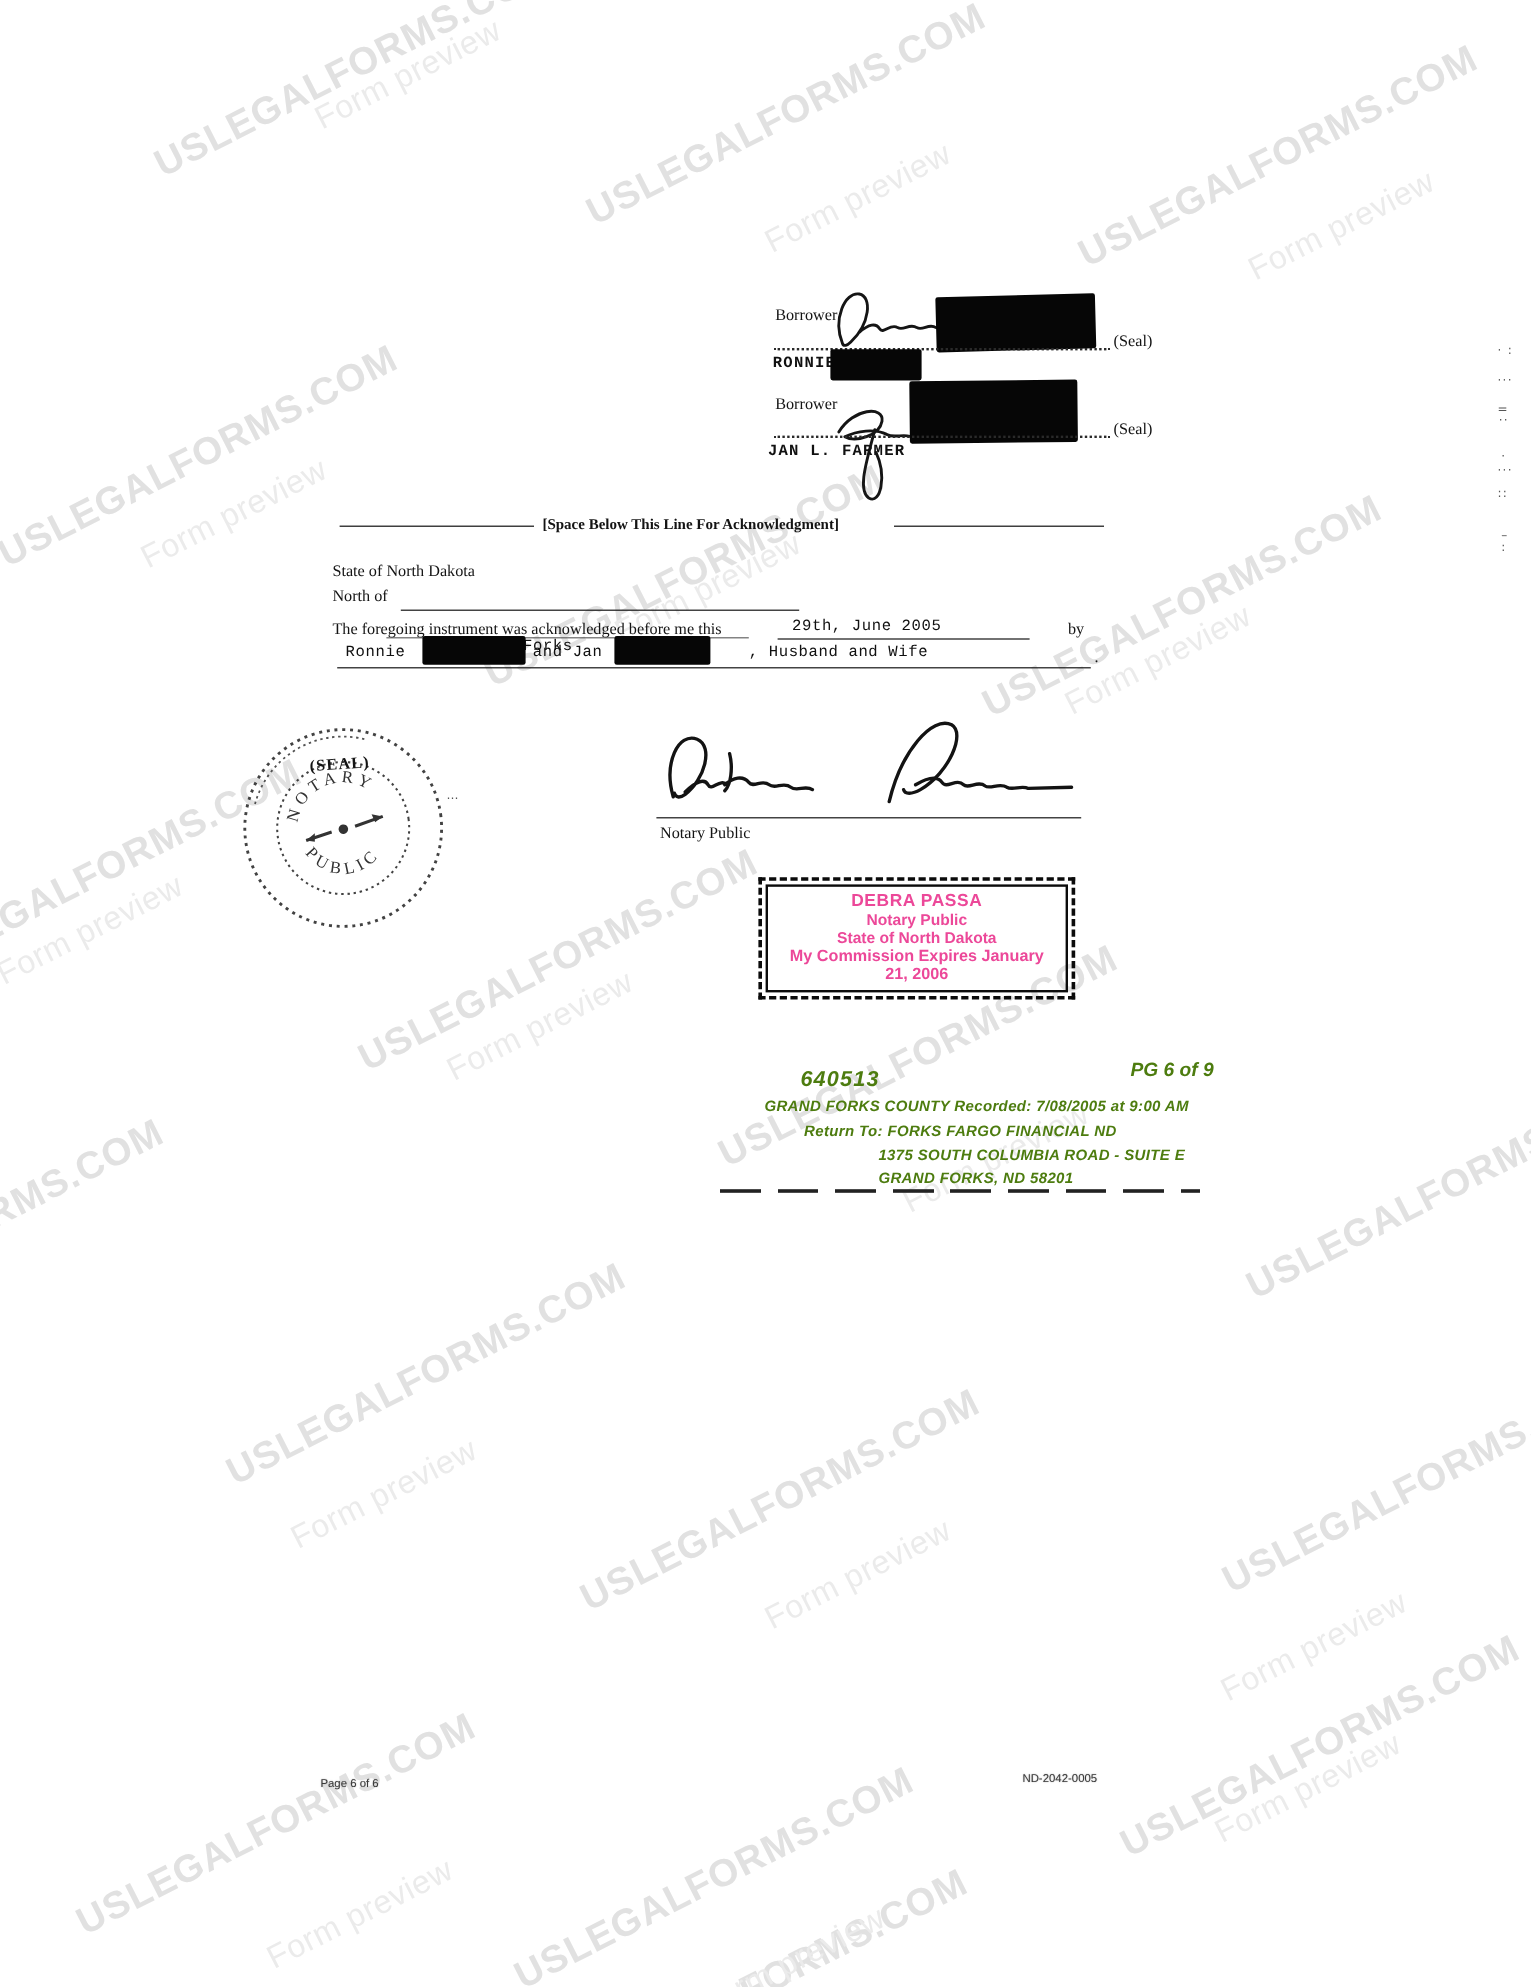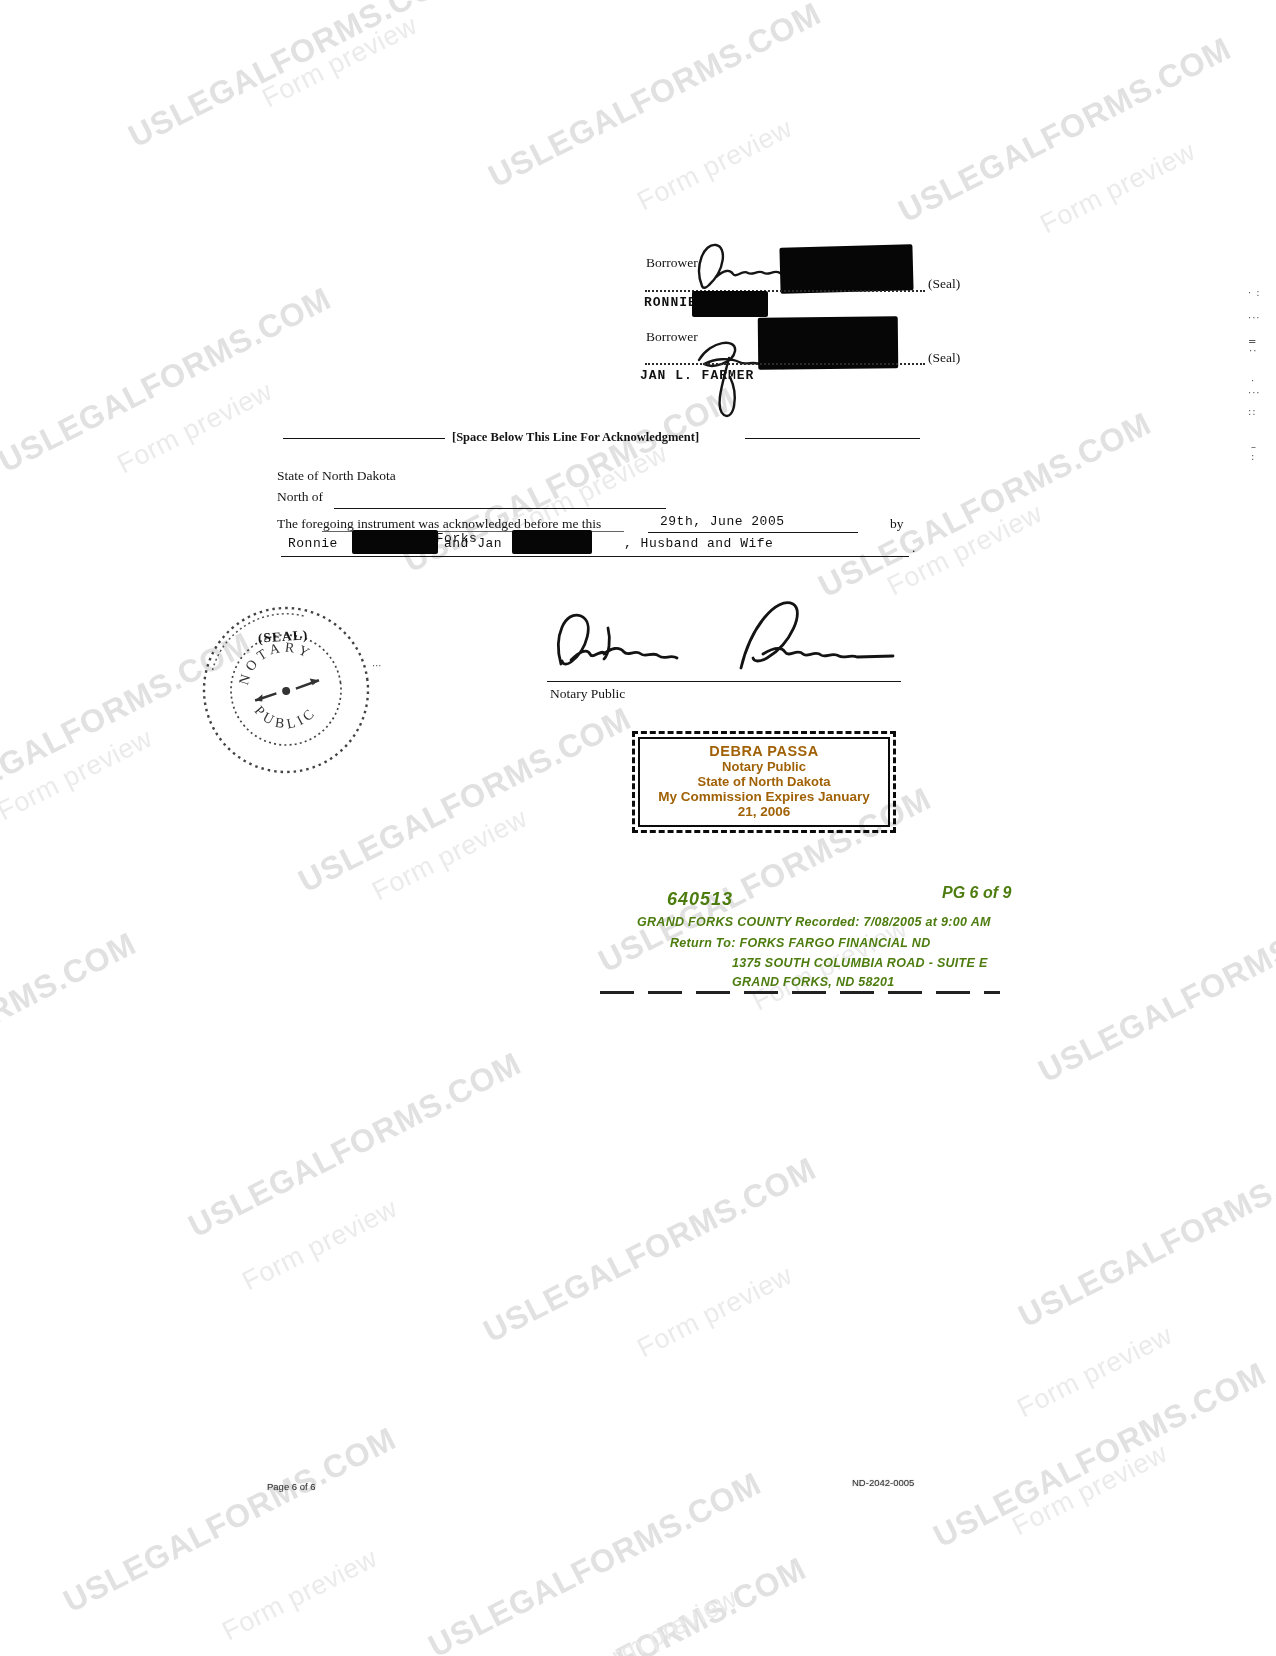--- a/index.html
+++ b/index.html
@@ -30,21 +30,21 @@
   .divider-line{border-top:1.5px solid #111;height:0;}
   .divider-text{font-size:12.5px;font-weight:700;}
   .form-text{font-size:13.5px;}
   .typed{font-family:"Liberation Mono", monospace;font-size:13px;letter-spacing:.5px;color:#101010;}
   .u-line{border-bottom:1.5px solid #161616;height:0;}
   .thin-line{border-bottom:1px solid #4a4a4a;height:0;opacity:.85;}
   
   .notary-sig path{fill:none;stroke:#131313;stroke-width:2.8;stroke-linecap:round;stroke-linejoin:round;}
   .stamp-box{border:3px dashed #0b0b0b;padding:3px;background:transparent;}
   .stamp-inner{border:2px solid #0b0b0b;padding:4px 8px 6px;text-align:center;
-     font-family:"Liberation Sans", sans-serif;font-weight:700;color:#a16207;}
+     font-family:"Liberation Sans", sans-serif;font-weight:700;color:#ec4899;}
   .stamp-l1{font-size:14.5px;letter-spacing:.5px;}
   .stamp-l2,.stamp-l3{font-size:13px;}
   .stamp-l4{font-size:13.5px;}
   .seal-svg{transform:rotate(-8deg);opacity:.92;}
   .seal-overlay{font-size:13.5px;font-weight:600;transform:rotate(-4deg);letter-spacing:1px;}
   
   .rec{font-family:"Liberation Sans", sans-serif;font-style:italic;color:#4d7c0f;margin-left:40px;}
   .rec-num{font-size:18px;font-weight:700;letter-spacing:1px;}
   .rec-pg{font-size:16px;font-weight:700;}
   .rec-line{font-size:12.5px;font-weight:600;letter-spacing:.3px;}

